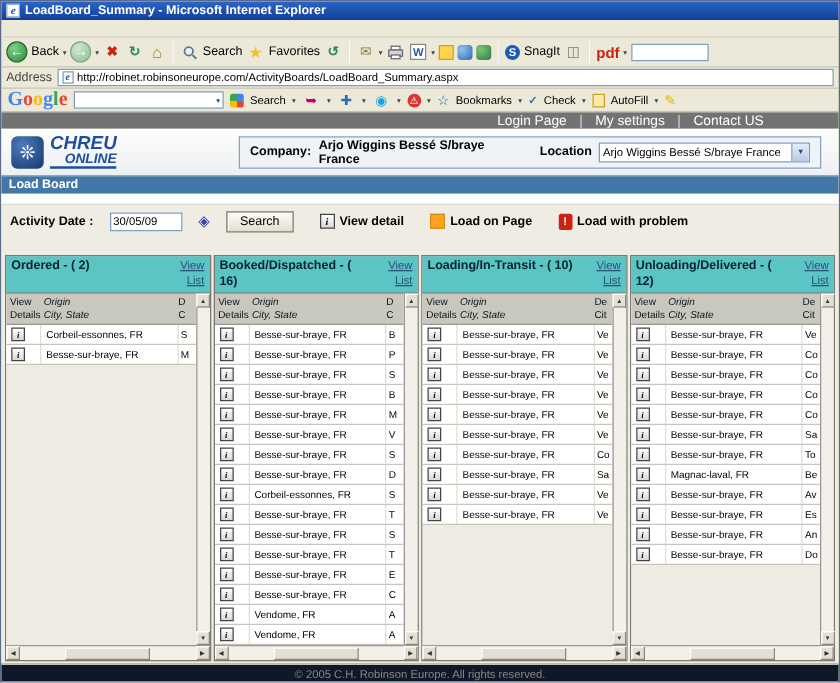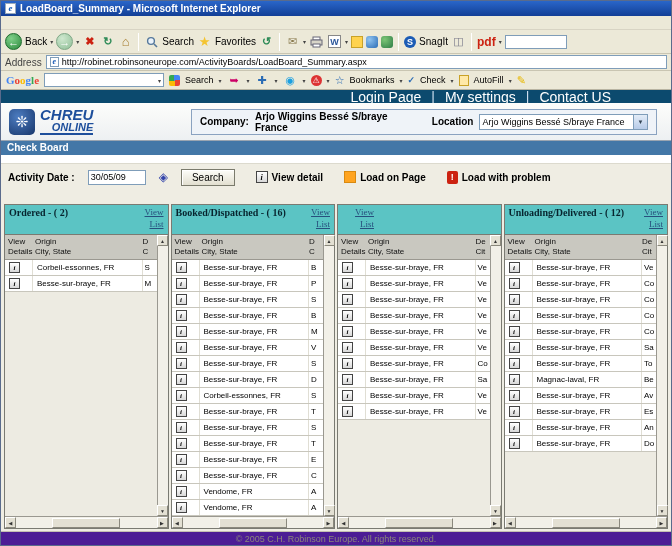--- a/index.html
+++ b/index.html
@@ -36,33 +36,33 @@
 
   .addressbar { height:17px; display:flex; align-items:center; gap:4px; font-size:10px; color:#444;
                 padding:0 4px; border-bottom:1px solid #C9C5B2; flex:0 0 auto;}
   .address-input { flex:1; height:14px; background:#fff; border:1px solid #7F9DB9; display:flex;
                    align-items:center; gap:3px; font-size:9px; color:#000; padding:0 3px; overflow:hidden;}
   .addr-icon { width:9px; height:10px; background:#fff; border:1px solid #7F9DB9; color:#1B5CB5;
                font:italic bold 8px "Liberation Serif",serif; line-height:8px; text-align:center; flex:0 0 auto;}
 
   .googlebar { height:19px; display:flex; align-items:center; gap:5px; font-size:9px; padding:0 5px;
                border-bottom:1px solid #B8B4A2; flex:0 0 auto;}
-  .glogo { font-weight:bold; font-size:11px; font-family:"Liberation Serif",serif; }
+  .glogo { font-weight:bold; font-size:16px; font-family:"Liberation Serif",serif; }
   .g-input { width:120px; height:14px; background:#fff; border:1px solid #7F9DB9; display:flex;
              align-items:center; justify-content:flex-end; padding-right:2px;}
   .g-sq { width:11px; height:11px; display:inline-block; border-radius:2px;
           background:conic-gradient(#4285F4 0 25%,#EA4335 0 50%,#FBBC05 0 75%,#34A853 0);}
   .g-star { color:#2B6CB5; font-size:11px; }
   .g-check { color:#2B6CB5; font-weight:bold; }
   .g-form { width:10px; height:11px; background:#FFE9A8; border:1px solid #C9A227; }
   .g-pen { color:#E8B800; font-size:11px; }
   .g-block { width:11px; height:11px; border-radius:50%; background:#D33; color:#fff; font-size:8px;
              display:inline-flex; align-items:center; justify-content:center;}
 
-  .toplinks { height:13px; background:#0c4a6e; color:#fff; font-size:14px; display:flex;
+  .toplinks { height:13px; background:#737373; color:#fff; font-size:11px; display:flex;
               justify-content:flex-end; align-items:center; gap:10px; padding-right:60px; flex:0 0 auto;}
   .toplinks a { color:#fff; text-decoration:none; }
   .tl-sep { color:#CDE; }
 
   
   .siteheader { height:38px; background:linear-gradient(180deg,#FDFDFB,#EDF0F2); display:flex;
                 align-items:center; border-bottom:1px solid #9AA5B1; flex:0 0 auto;}
   .brand { width:190px; display:flex; align-items:center; gap:5px; padding-left:8px;}
   .brand-badge { width:26px; height:26px; background:radial-gradient(circle at 35% 30%,#4C7CC0,#17366B);
                  border-radius:5px; color:#fff; font-size:15px; display:flex; align-items:center; justify-content:center;}
@@ -105,48 +105,48 @@
               color:#000; font:italic bold 8px "Liberation Serif",serif; display:inline-flex;
               align-items:center; justify-content:center; flex:0 0 auto;}
   .hold-sq { width:12px; height:12px; background:#FFA420; border:1px solid #D98A10;}
   .prob-ic { width:11px; height:13px; background:#CC2211; border-radius:2px; color:#fff; font-size:9px; font-weight:bold;
              display:inline-flex; align-items:center; justify-content:center;}
 
   
   .panels { flex:1; display:flex; gap:2px; padding:14px 3px 2px 3px; min-height:0;}
   .panel { flex:1; border:1px solid #7A7A72; background:#D9D6CB; display:flex; flex-direction:column; min-width:0;}
   .panel-header { height:30px; background:#5BC4C4; display:flex; justify-content:space-between;
-                  padding:2px 4px; border-bottom:1px solid #7A7A72; flex:0 0 auto;font-family:Liberation Serif, serif;}
+                  padding:2px 4px; border-bottom:1px solid #7A7A72; flex:0 0 auto;}
   .panel-title { font-weight:bold; font-size:10px; color:#07242E; line-height:1.25;}
   .view-list { font-size:9px; color:#27507D; text-decoration:underline; text-align:right; line-height:1.3;
                max-width:32px; cursor:pointer;}
   .panel-body { flex:1; display:flex; min-height:0;}
   .grid { flex:1; display:flex; flex-direction:column; min-width:0; background:#EDEBE2; overflow:hidden;}
   .grid-header { display:flex; background:#C9C8C0; border-bottom:1px solid #9A9890; font-size:8px;
                  line-height:1.25; padding:2px 0; flex:0 0 auto; color:#111;}
   .gh-c1 { width:28px; padding-left:3px; flex:0 0 auto;}
-  .gh-c2 { flex:1; padding-left:2px; overflow:hidden; white-space:nowrap;}
+  .gh-c2 { flex:1; padding-left:2px; overflow:hidden; white-space:nowrap;font-style:italic;}
   .gh-c3 { width:14px; flex:0 0 auto; overflow:hidden; white-space:nowrap;}
   .row { display:flex; align-items:stretch; height:16px; background:#fff; border-bottom:1px solid #C8C6BC;
          font-size:8px; flex:0 0 auto;}
   .row-c1 { width:28px; display:flex; align-items:center; padding-left:4px; border-right:1px solid #E0DED4; flex:0 0 auto;}
   .row .info-btn { width:11px; height:11px; font-size:7px;}
   .row-c2 { flex:1; display:flex; align-items:center; padding-left:4px; white-space:nowrap; overflow:hidden;
             border-right:1px solid #E0DED4;}
   .row-c3 { width:14px; display:flex; align-items:center; padding-left:2px; white-space:nowrap; overflow:hidden; flex:0 0 auto;}
   .grid-fill { flex:1; }
   .vscroll { width:11px; background:#F2F0E8; border-left:1px solid #9A9890; display:flex; flex-direction:column;
              justify-content:space-between; align-items:center; flex:0 0 auto;}
   .sbtn { width:11px; height:11px; background:#E3E0D3; border:1px solid; border-color:#FFFFFF #8A887C #8A887C #FFFFFF;
           font-size:5px; color:#333; display:flex; align-items:center; justify-content:center; flex:0 0 auto;}
   .hscroll { height:12px; border-top:1px solid #9A9890; background:#F2F0E8; display:flex; align-items:center;
              justify-content:space-between; flex:0 0 auto;}
   .hthumb { width:42%; height:10px; background:#E3E0D3; border:1px solid; border-color:#FFFFFF #8A887C #8A887C #FFFFFF;}
 
-  .footer { height:14px; background:#4c1d95; border-top:1px solid #C3C0B2; color:#8A877A; font-size:9px;
+  .footer { height:14px; background:#0f172a; border-top:1px solid #C3C0B2; color:#8A877A; font-size:9px;
             display:flex; align-items:center; justify-content:center; flex:0 0 auto;}
 </style>
 </head>
 <body>
 
 <div class="window">
 
   <div class="titlebar">
     <span class="ie-doc">e</span>
     <span>LoadBoard_Summary - Microsoft Internet Explorer</span>
@@ -269,21 +269,21 @@
         <span class="sel-text">Arjo Wiggins Bessé S/braye France</span>
         <span class="sel-btn">▼</span>
       </span>
     </div>
   </div>
 
   <div class="content">
 
 
     <div class="main">
-      <div class="loadboard-bar">Check Board</div>
+      <div class="loadboard-bar">Load Board</div>
       <div class="main-gap"></div>
 
       <div class="activity-bar">
         <span>Activity Date :</span>
         <input class="date-input" value="30/05/09" style="">
         <span class="cal-icon">◈</span>
         <button class="xp-button">Search</button>
         <span class="legend-group">
           <span class="info-btn">i</span>
           <span>View detail</span>
@@ -473,20 +473,21 @@
           </div>
           <div class="hscroll">
             <span class="sbtn">◀</span>
             <span class="hthumb"></span>
             <span class="sbtn">▶</span>
           </div>
         </div>
 
         <div class="panel">
           <div class="panel-header">
+            <span class="panel-title">Loading/In-Transit - ( 10)</span>
             <span class="view-list">View List</span>
           </div>
           <div class="panel-body">
             <div class="grid">
               <div class="grid-header">
                 <span class="gh-c1"><span>View</span><br><span>Details</span></span>
                 <span class="gh-c2"><span>Origin</span><br><span>City, State</span></span>
                 <span class="gh-c3"><span>De</span><br><span>Cit</span></span>
               </div>
               <div class="row">

